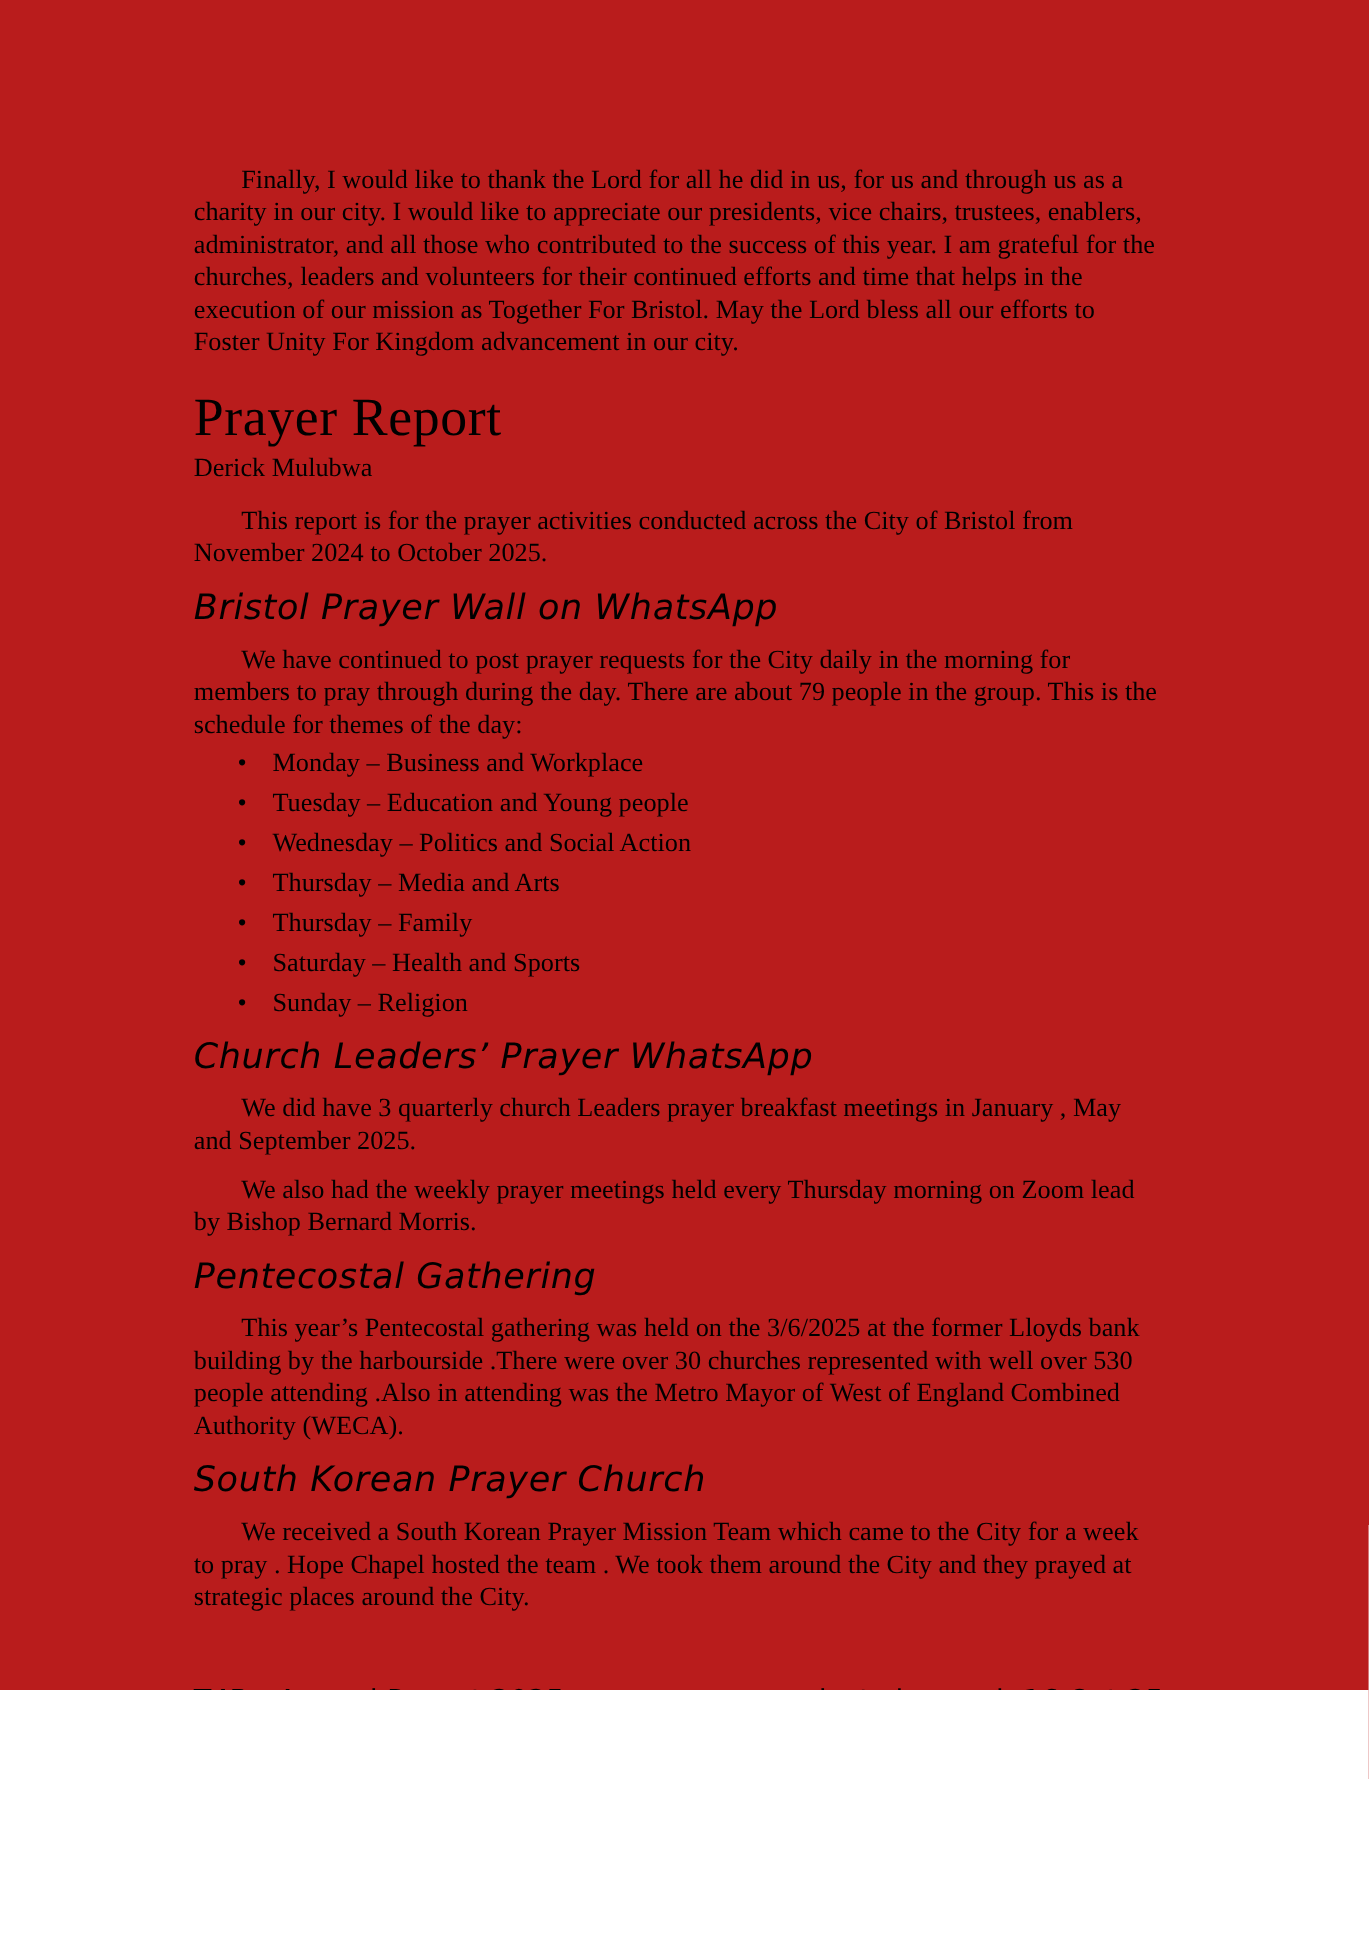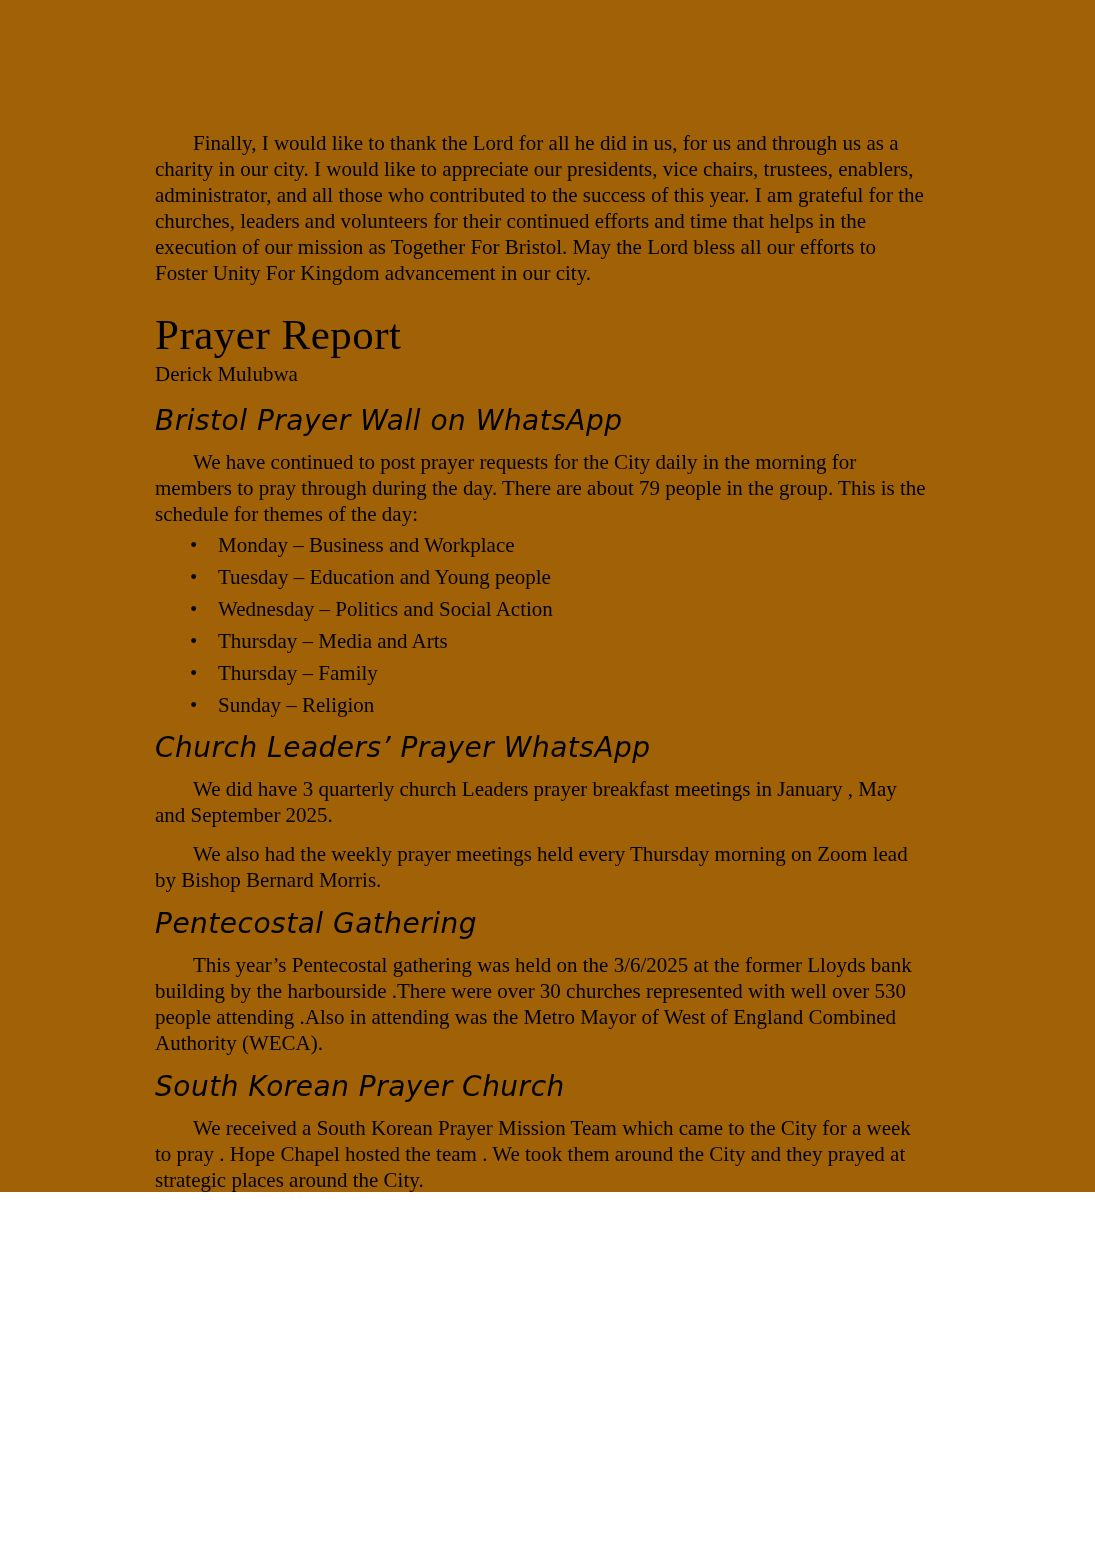--- a/index.html
+++ b/index.html
@@ -3,22 +3,22 @@
 <meta charset="utf-8">
 <style>
   html, body {
     margin: 0;
     padding: 0;
     background: #ffffff;
   }
   .page {
     position: relative;
     width: 1095px;
-    height: 1192px;
-    background: #a16207;
+    height: 1352px;
+    background: #b91c1c;
     color: #000000;
     overflow: hidden;
   }
   .content {
     position: absolute;
     left: 155px;
     top: 130px;
     width: 776px;
     font-family: "Liberation Serif", serif;
     font-size: 21px;
@@ -94,30 +94,32 @@
 
 <div class="page">
   <div class="content">
 
     <p class="body">Finally, I would like to thank the Lord for all he did in us, for us and through us as a charity in our city. I would like to appreciate our presidents, vice chairs, trustees, enablers, administrator, and all those who contributed to the success of this year. I am grateful for the churches, leaders and volunteers for their continued efforts and time that helps in the execution of our mission as Together For Bristol. May the Lord bless all our efforts to Foster Unity For Kingdom advancement in our city.</p>
 
     <h1 class="doc-title">Prayer Report</h1>
 
     <p class="author">Derick Mulubwa</p>
 
+    <p class="body">This report is for the prayer activities conducted across the City of Bristol from November 2024 to October 2025.</p>
 
     <section>
       <h2 class="section-heading">Bristol Prayer Wall on WhatsApp</h2>
       <p class="body">We have continued to post prayer requests for the City daily in the morning for members to pray through during the day. There are about 79 people in the group. This is the schedule for themes of the day:</p>
       <ul class="theme-list">
         <li>Monday – Business and Workplace</li>
         <li>Tuesday – Education and Young people</li>
         <li>Wednesday – Politics and Social Action</li>
         <li>Thursday – Media and Arts</li>
         <li>Thursday – Family</li>
+        <li>Saturday – Health and Sports</li>
         <li>Sunday – Religion</li>
       </ul>
     </section>
 
     <section>
       <h2 class="section-heading">Church Leaders’ Prayer WhatsApp</h2>
       <p class="body">We did have 3 quarterly church Leaders prayer breakfast meetings in January , May and September 2025.</p>
       <p class="body">We also had the weekly prayer meetings held every Thursday morning on Zoom lead by Bishop Bernard Morris.</p>
     </section>
 

